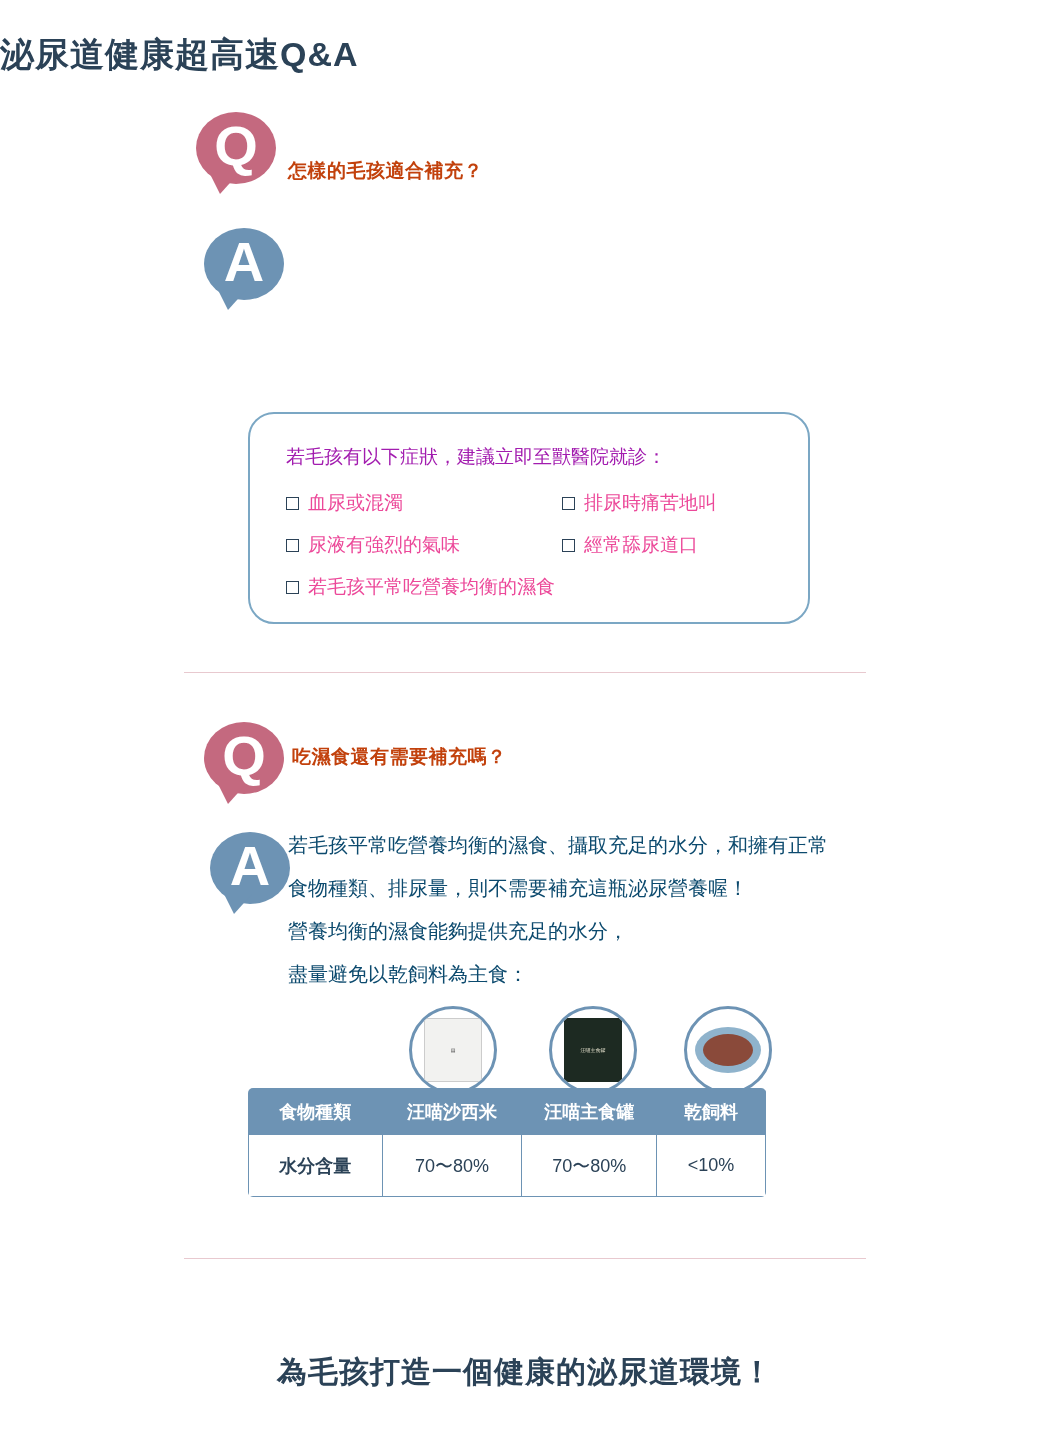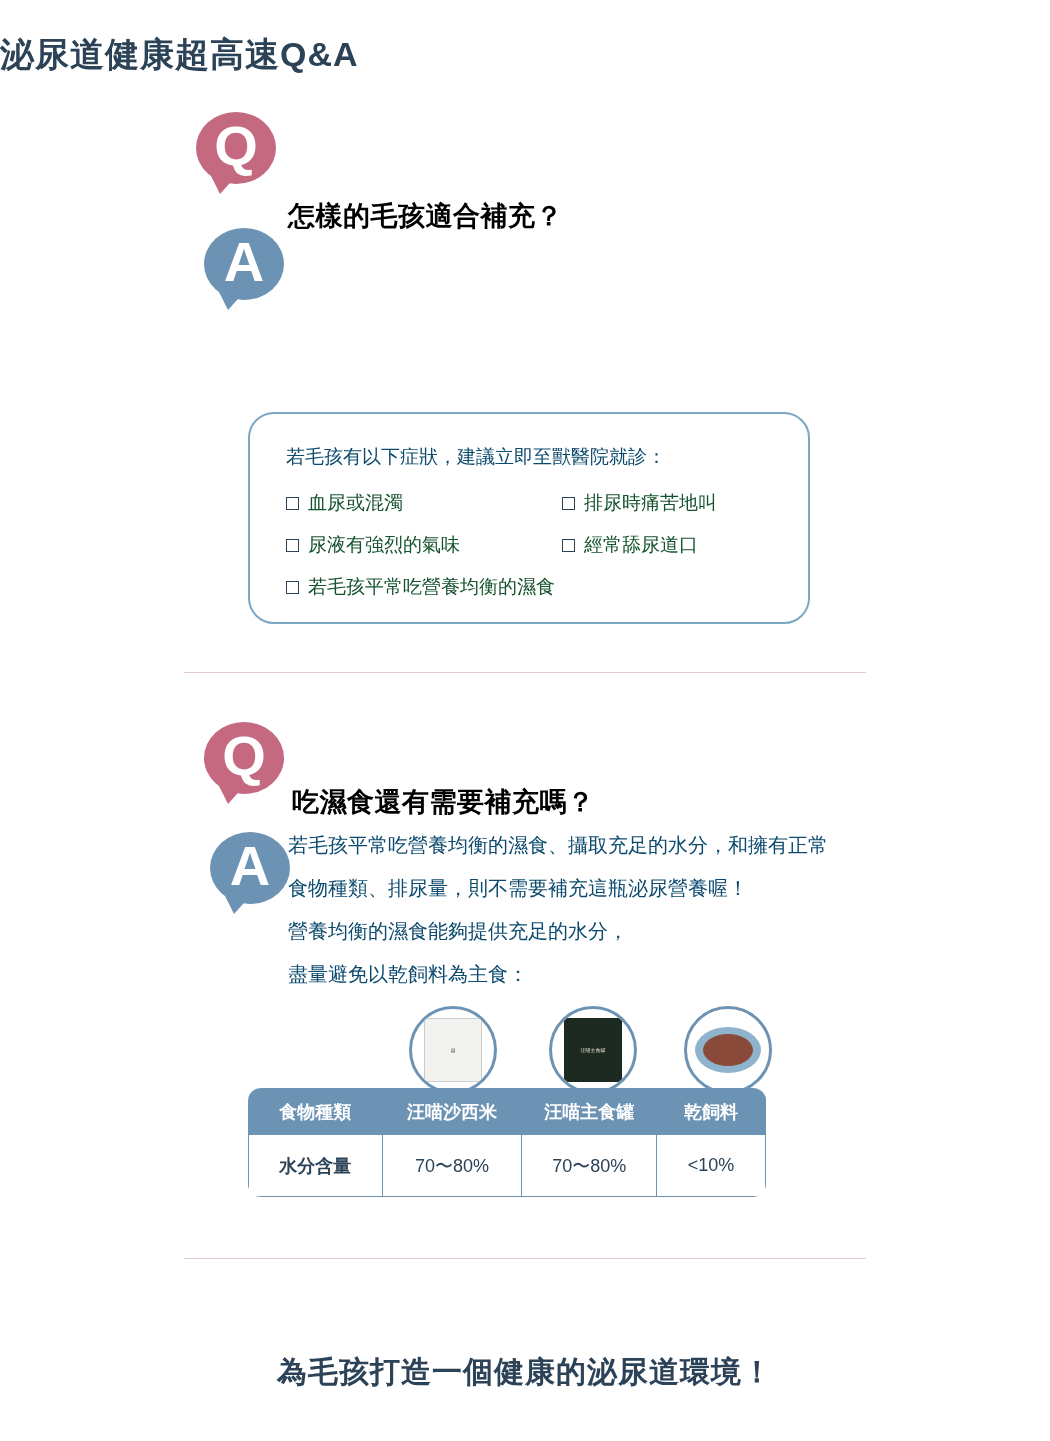--- a/index.html
+++ b/index.html
@@ -59,25 +59,24 @@
   }
   .bubble-q { background: #c4697f; color: #c4697f; }
   .bubble-q span { color: #fff; }
   .bubble-a { background: #6d93b4; color: #6d93b4; }
   .bubble-a span { color: #fff; }
   .bubble span { font-size: 56px; font-weight: bold; position: relative; top: -2px; }
 
   
   .q-text {
     position: absolute;
-    font-size: 27px;
-    font-weight: bold;
-    color: #000000;
+    font-size: 19px;
+    font-weight: bold;
+    color: #c2410c;
     letter-spacing: 0.5px;
-    margin-top: 40px;
   }
 
   
   .a-list {
     position: absolute;
     font-size: 20px;
     line-height: 42px;
     color: #2b4257;
   }
   .a-list .item { white-space: nowrap; }
@@ -92,26 +91,26 @@
     width: 562px;
     height: 212px;
     border: 2px solid #7ba7c4;
     border-radius: 26px;
   }
   .symptom-title {
     position: absolute;
     left: 36px;
     top: 30px;
     font-size: 19px;
-    color: #0c4a6e;
+    color: #a21caf;
   }
   .symptom-item {
     position: absolute;
     font-size: 19px;
-    color: #14532d;
+    color: #ec4899;
     white-space: nowrap;
   }
   .chk {
     display: inline-block;
     width: 13px;
     height: 13px;
     border: 1.6px solid #2b4257;
     margin-right: 9px;
     position: relative;
     top: 1px;
@@ -173,21 +172,21 @@
     background: #8a4a3a;
   }
 
   
   .tbl {
     position: absolute;
     left: 248px;
     top: 1088px;
     width: 518px;
     border-collapse: collapse;
-    border-radius: 13px;
+    border-radius: 5px;
     overflow: hidden;
   }
   .tbl th, .tbl td {
     border: 1.5px solid #6d93b4;
     text-align: center;
     font-size: 18px;
     color: #2b4257;
   }
   .tbl thead th {
     background: #6d93b4;

